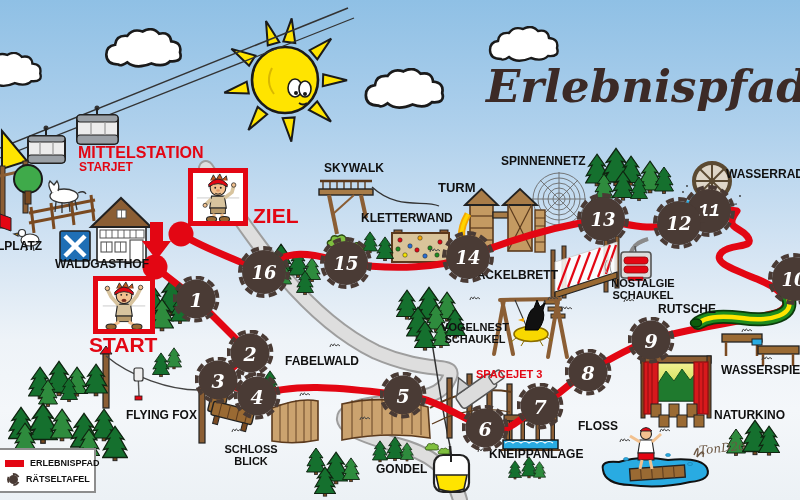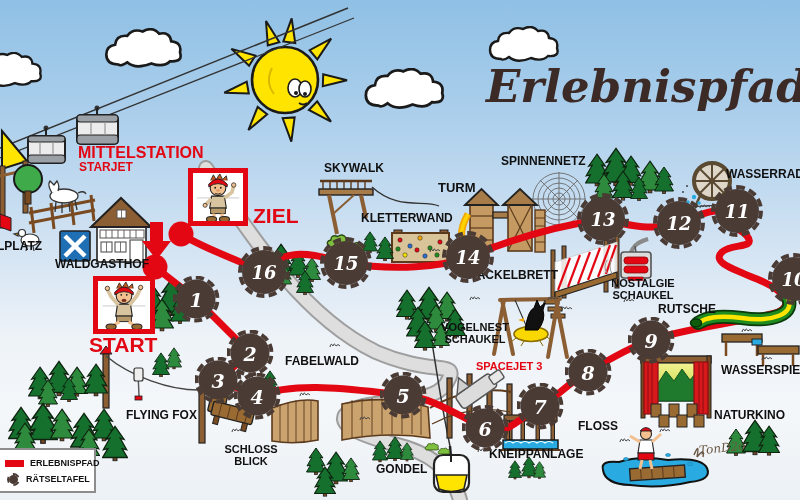--- a/index.html
+++ b/index.html
@@ -606,21 +606,21 @@
 <div class="lbl s11 ctr" style="left:600px;top:278px;width:86px">NOSTALGIE
 SCHAUKEL</div>
 <div class="lbl s12" style="left:658px;top:303px">RUTSCHE</div>
 <div class="lbl s12" style="left:721px;top:364px">WASSERSPIEL</div>
 <div class="lbl s12" style="left:714px;top:409px">NATURKINO</div>
 <div class="lbl s12" style="left:578px;top:420px">FLOSS</div>
 <div class="lbl s12" style="left:489px;top:448px">KNEIPPANLAGE</div>
 <div class="lbl s12" style="left:376px;top:463px">GONDEL</div>
 <div class="lbl s11 ctr" style="left:434px;top:322px;width:82px">VOGELNEST
 SCHAUKEL</div>
-<div class="lbl red s11" style="left:476px;top:361px">SPACEJET 3</div>
+<div class="lbl red s11" style="left:476px;top:369px">SPACEJET 3</div>
 <div class="lbl s12" style="left:285px;top:355px">FABELWALD</div>
 <div class="lbl s11 ctr" style="left:215px;top:444px;width:72px">SCHLOSS
 BLICK</div>
 <div class="lbl s12" style="left:126px;top:409px">FLYING FOX</div>
 <div class="lbl red s21" style="left:253px;top:205px">ZIEL</div>
 <div class="lbl red s21" style="left:89px;top:334px">START</div>
 
 <div class="photo" style="left:188px;top:168px;width:60px;height:58px">
   <svg width="50" height="48" viewBox="0 0 48 52">
     <line x1="1" y1="27" x2="47" y2="27" stroke="#c9c9c9" stroke-width="1"></line>
@@ -684,21 +684,21 @@
       <div class="badge" style="left: 196px; top: 299px; width: 39px; height: 39px; font-size: 19px;">1</div>
       <div class="badge" style="left: 250px; top: 353px; width: 39px; height: 39px; font-size: 19px;">2</div>
       <div class="badge" style="left: 218px; top: 380px; width: 39px; height: 39px; font-size: 19px;">3</div>
       <div class="badge" style="left: 257px; top: 396px; width: 39px; height: 39px; font-size: 19px;">4</div>
       <div class="badge" style="left: 403px; top: 395px; width: 39px; height: 39px; font-size: 19px;">5</div>
       <div class="badge" style="left: 485px; top: 428px; width: 39px; height: 39px; font-size: 19px;">6</div>
       <div class="badge" style="left: 540px; top: 406px; width: 39px; height: 39px; font-size: 19px;">7</div>
       <div class="badge" style="left: 588px; top: 372px; width: 39px; height: 39px; font-size: 19px;">8</div>
       <div class="badge" style="left: 651px; top: 340px; width: 39px; height: 39px; font-size: 19px;">9</div>
       <div class="badge" style="left: 794px; top: 279px; width: 44px; height: 44px; font-size: 18px;">10</div>
-      <div class="badge" style="left: 737px; top: 211px; width: 44px; height: 44px; font-size: 18px;">11</div>
+      <div class="badge" style="left: 709px; top: 211px; width: 44px; height: 44px; font-size: 18px; font-family: Liberation Mono, monospace;">11</div>
       <div class="badge" style="left: 679px; top: 223px; width: 44px; height: 44px; font-size: 18px;">12</div>
       <div class="badge" style="left: 603px; top: 219px; width: 44px; height: 44px; font-size: 18px;">13</div>
       <div class="badge" style="left: 468px; top: 257px; width: 44px; height: 44px; font-size: 18px;">14</div>
       <div class="badge" style="left: 346px; top: 263px; width: 44px; height: 44px; font-size: 18px;">15</div>
       <div class="badge" style="left: 264px; top: 272px; width: 44px; height: 44px; font-size: 18px;">16</div>
     </div>
 
 </div>
 
 </body></html>

